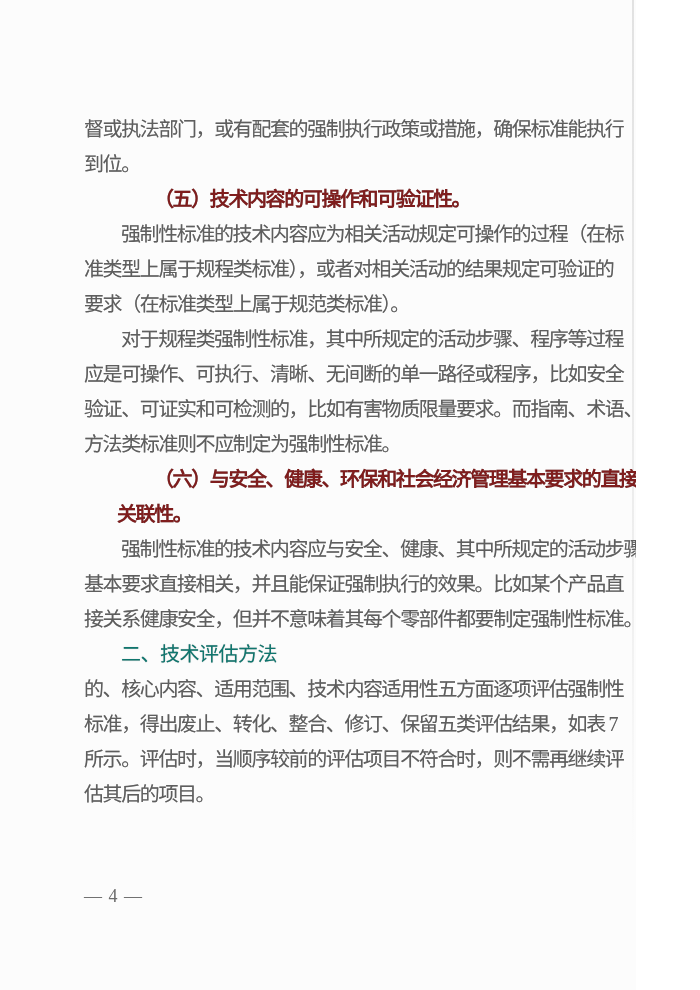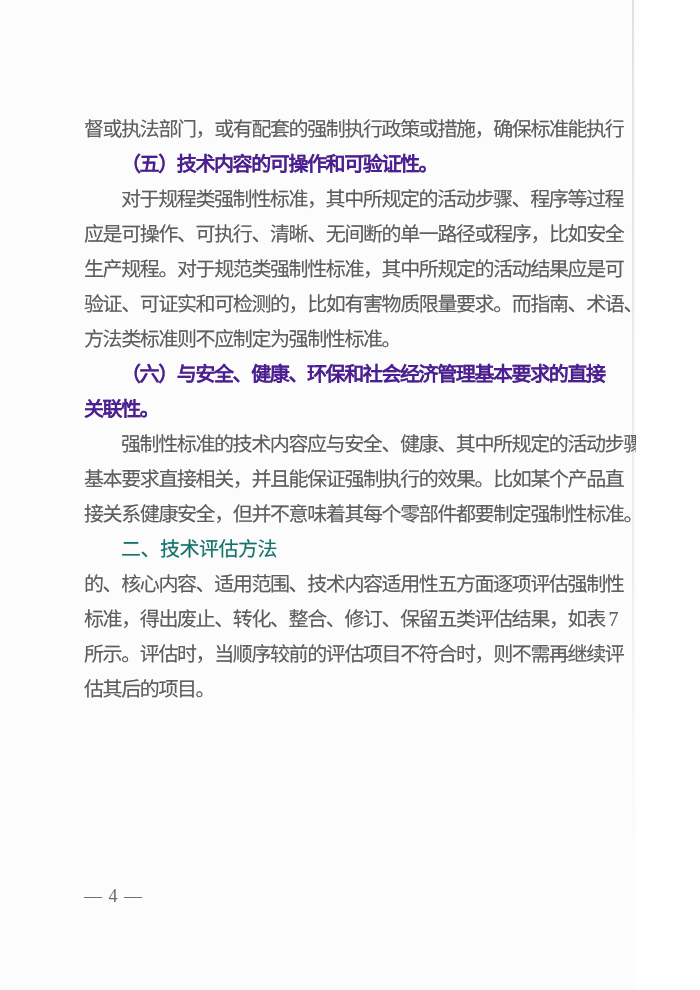--- a/index.html
+++ b/index.html
@@ -37,22 +37,23 @@
     font-size: 20px;
     letter-spacing: -1.4px;
     color: #5e5e5e;
     text-shadow: 0 0 0.6px rgba(90,90,90,0.45);
   }
   .line.indent {
     padding-left: 37px;
   }
   .block-heading-kai-bold .line {
     font-weight: bold;
-    color: #4c1d95;
+    color: #7f1d1d;
     text-shadow: 0 0 0.6px rgba(60,60,60,0.5);
+    margin-left: 33px;
   }
   .block-heading-hei .line {
     font-family: "Liberation Sans", sans-serif;
     font-weight: 500;
     color: #0f766e;
     letter-spacing: -0.5px;
     text-shadow: 0 0 0.8px rgba(90,90,90,0.5);
   }
   .footer {
     position: absolute;
@@ -65,28 +66,33 @@
   }
 </style>
 </head>
 <body>
 
 <div class="page">
   <div class="edge-line"></div>
   <div class="textblock">
       <div class="block block-body">
         <div class="line">督或执法部门，或有配套的强制执行政策或措施，确保标准能执行</div>
+        <div class="line">到位。</div>
       </div>
       <div class="block block-heading-kai-bold">
         <div class="line indent">（五）技术内容的可操作和可验证性。</div>
       </div>
       <div class="block block-body">
+        <div class="line indent">强制性标准的技术内容应为相关活动规定可操作的过程（在标</div>
+        <div class="line">准类型上属于规程类标准），或者对相关活动的结果规定可验证的</div>
+        <div class="line">要求（在标准类型上属于规范类标准）。</div>
+      </div>
+      <div class="block block-body">
         <div class="line indent">对于规程类强制性标准，其中所规定的活动步骤、程序等过程</div>
         <div class="line">应是可操作、可执行、清晰、无间断的单一路径或程序，比如安全</div>
-        <div class="line">生产规程。对于规范类强制性标准，其中所规定的活动结果应是可</div>
         <div class="line">验证、可证实和可检测的，比如有害物质限量要求。而指南、术语、</div>
         <div class="line">方法类标准则不应制定为强制性标准。</div>
       </div>
       <div class="block block-heading-kai-bold">
         <div class="line indent">（六）与安全、健康、环保和社会经济管理基本要求的直接</div>
         <div class="line">关联性。</div>
       </div>
       <div class="block block-body">
         <div class="line indent">强制性标准的技术内容应与安全、健康、其中所规定的活动步骤</div>
         <div class="line">基本要求直接相关，并且能保证强制执行的效果。比如某个产品直</div>

